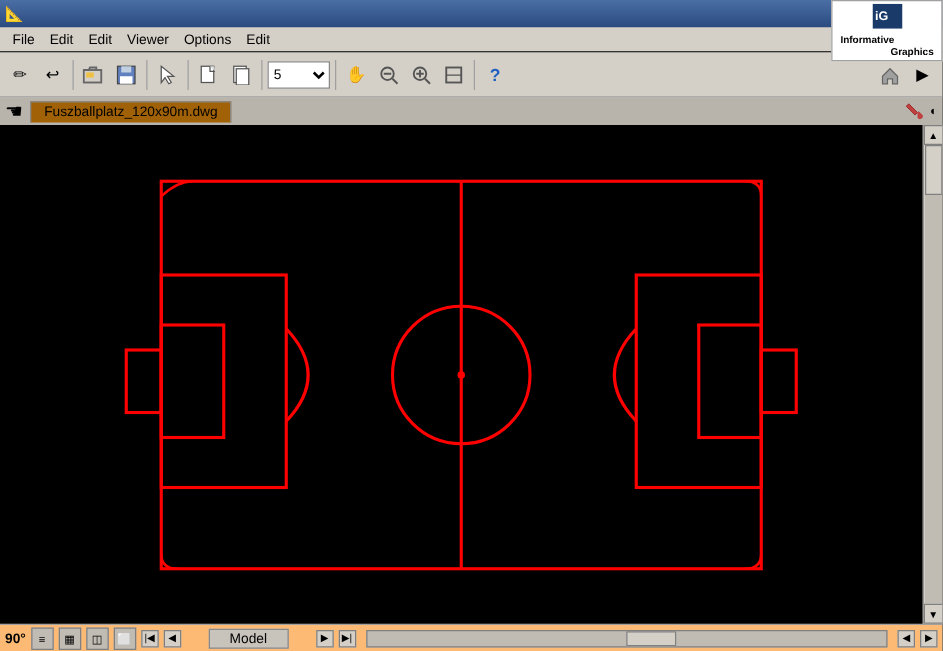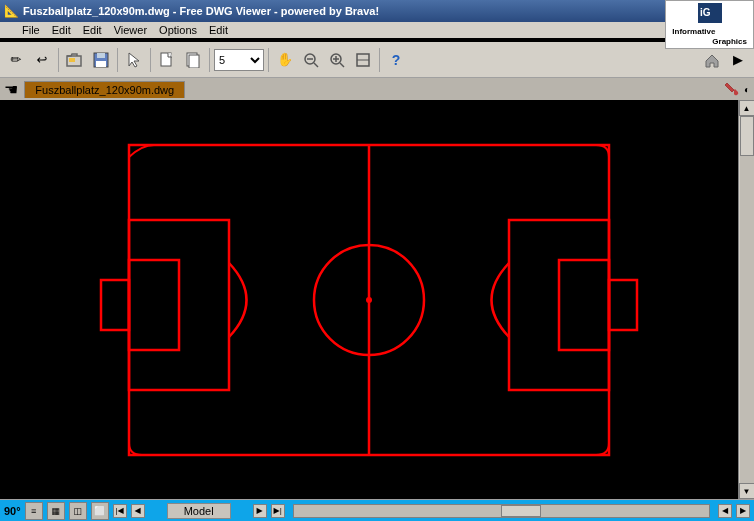--- a/index.html
+++ b/index.html
@@ -24,23 +24,23 @@
       border: 1px solid #888;
       display: flex; align-items: center; justify-content: center;
       font-size: 9px; cursor: pointer; color: #000;
     }
     .title-btn.close { background: #e05050; }
 
     
     #menu-bar {
       height: 20px;
       background: #d4d0c8;
-      display: flex; 
-      padding: 0 16px;
-      border-bottom: 4px solid #000000;
+      display: flex; align-items: center;
+      padding: 0 4px;
+      border-bottom: 1px solid #000000;
     }
     .menu-item {
       padding: 2px 6px;
       cursor: pointer;
       font-size: 11px;
       color: #000;
     }
 
     
     #toolbar {
@@ -120,21 +120,21 @@
     }
     .scroll-thumb-v {
       width: 14px; height: 40px;
       background: #d4d0c8;
       border: 1px solid #808080;
     }
 
     
     #status-bar {
       height: 22px;
-      background: #0ea5e9;
+      background: #fdba74;
       display: flex; align-items: center;
       border-top: 1px solid #a0a0a0;
       padding: 0 4px;
       gap: 4px;
     }
     .status-icon {
       width: 18px; height: 18px;
       background: #c0bcb4;
       border: 1px solid #808080;
       display: flex; align-items: center; justify-content: center;
@@ -189,21 +189,20 @@
     #hand-cursor {
       font-size: 16px;
     }
   </style>
 </head>
 <body>
 
 <div id="title-bar">
   <div id="title-bar-left">
     <span id="title-bar-icon">📐</span>
-    <span>Fuszballplatz_120x90m.dwg - Free DWG Viewer - powered by Brava!</span>
   </div>
   <div id="title-bar-controls">
     <div class="title-btn">─</div>
     <div class="title-btn">□</div>
     <div class="title-btn close">✕</div>
   </div>
 </div>
 
 <div id="menu-bar">
   <span class="menu-item">File</span>

